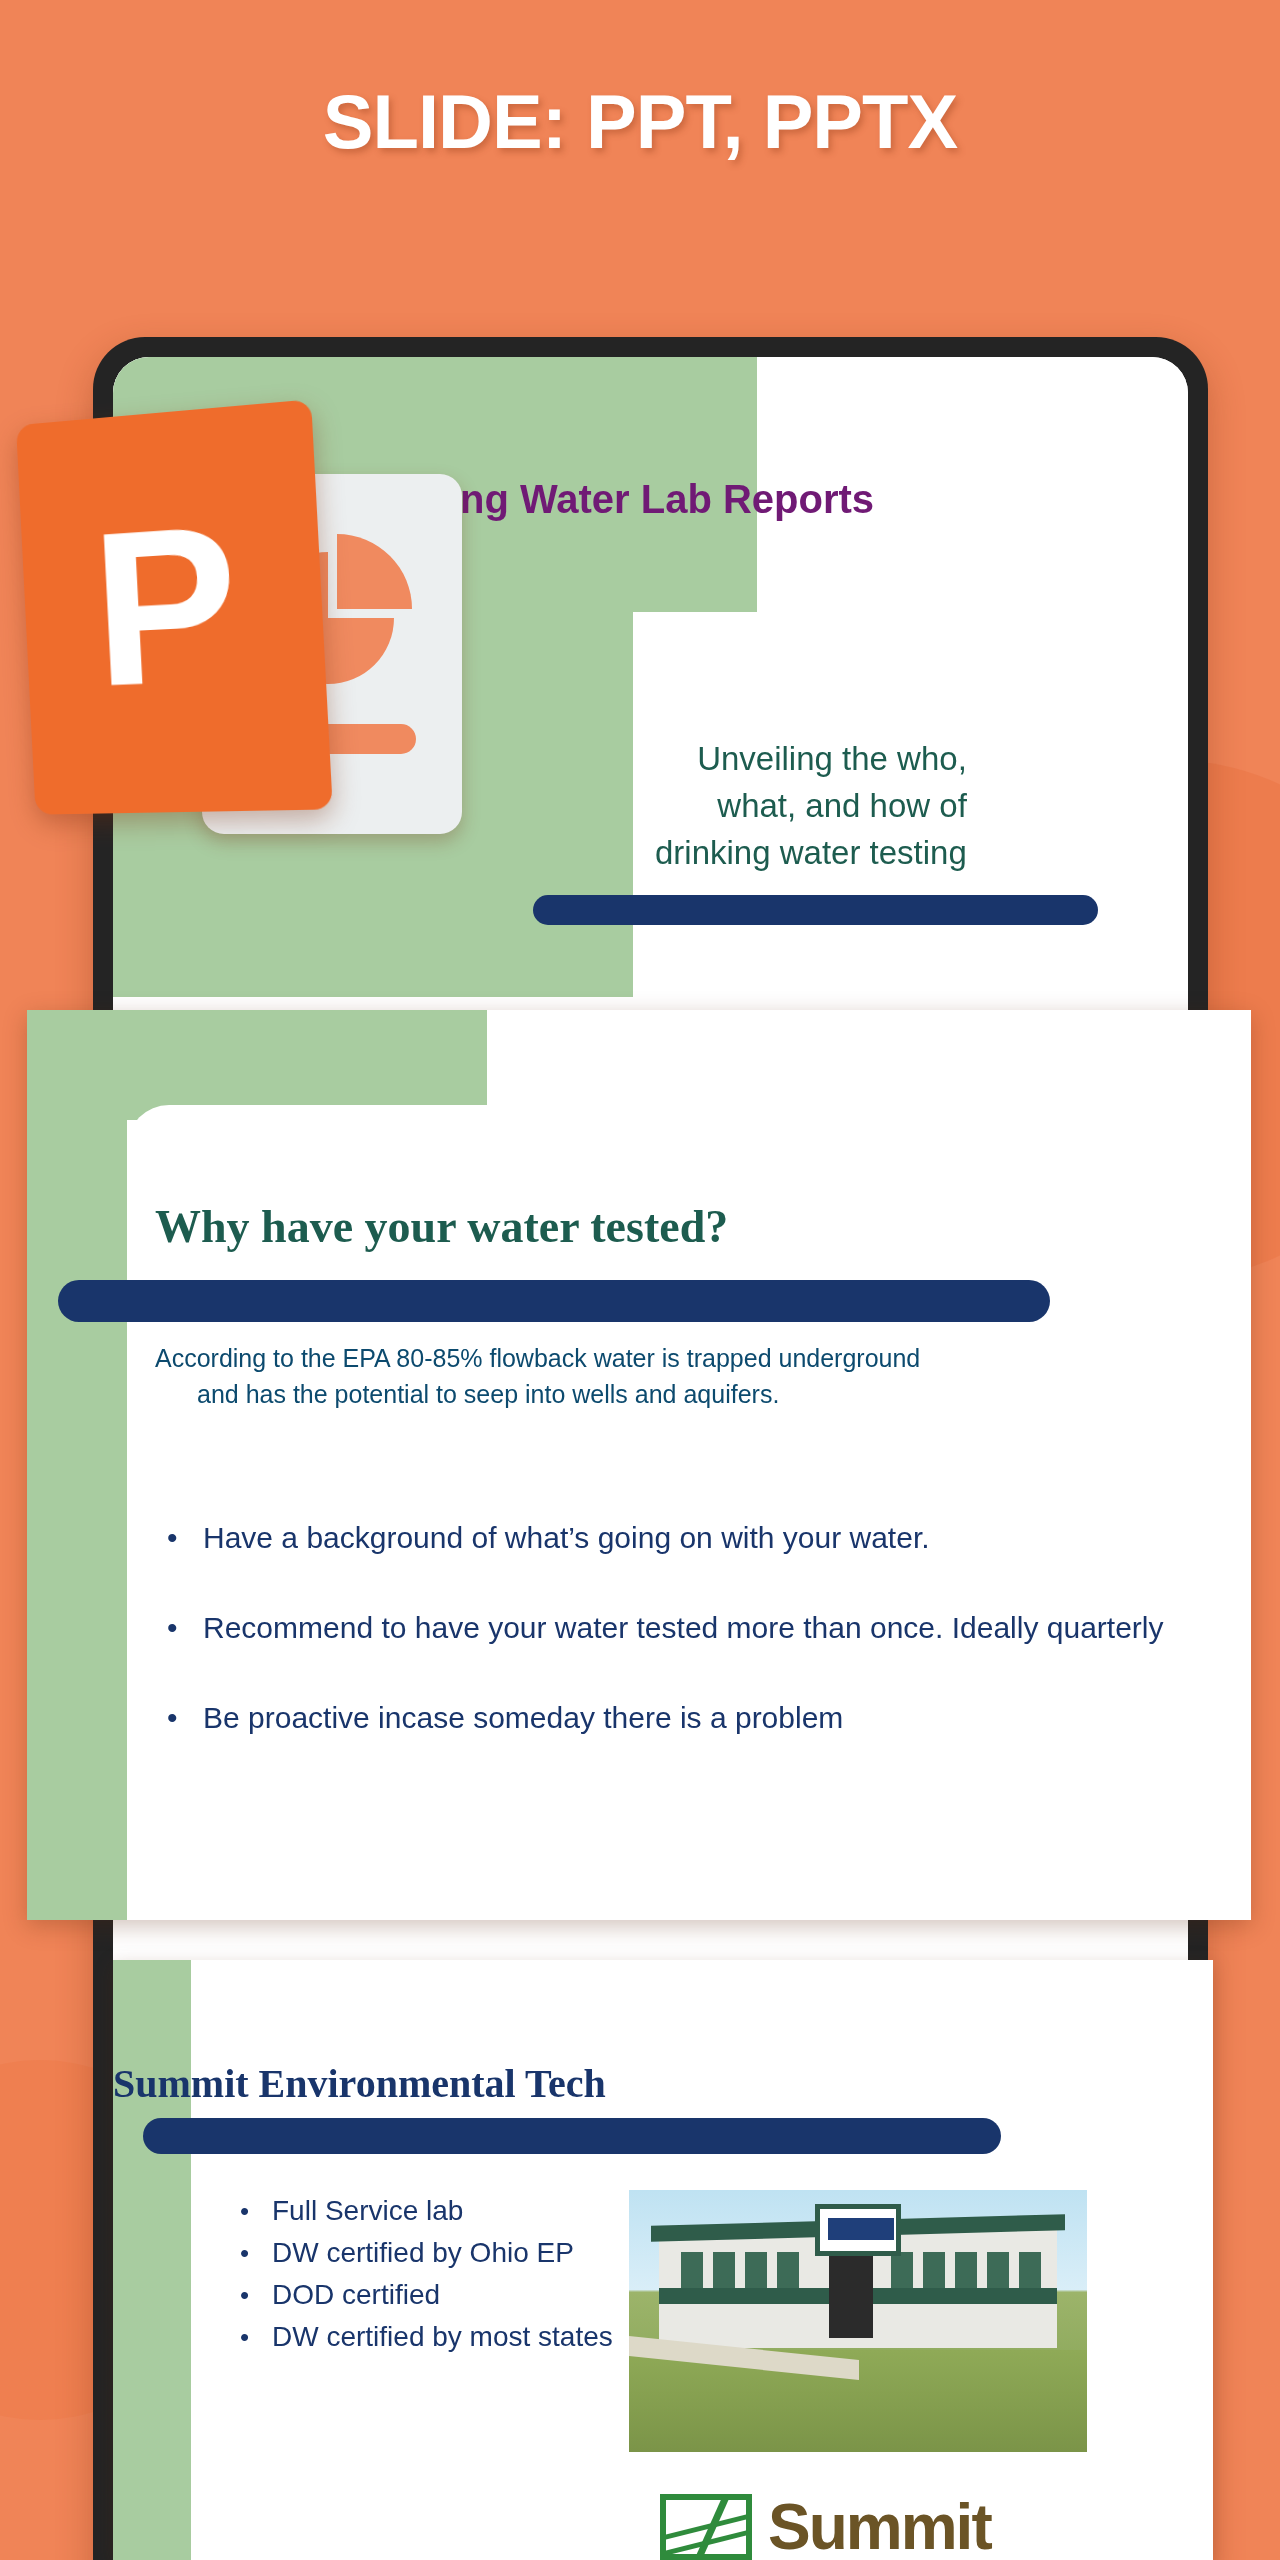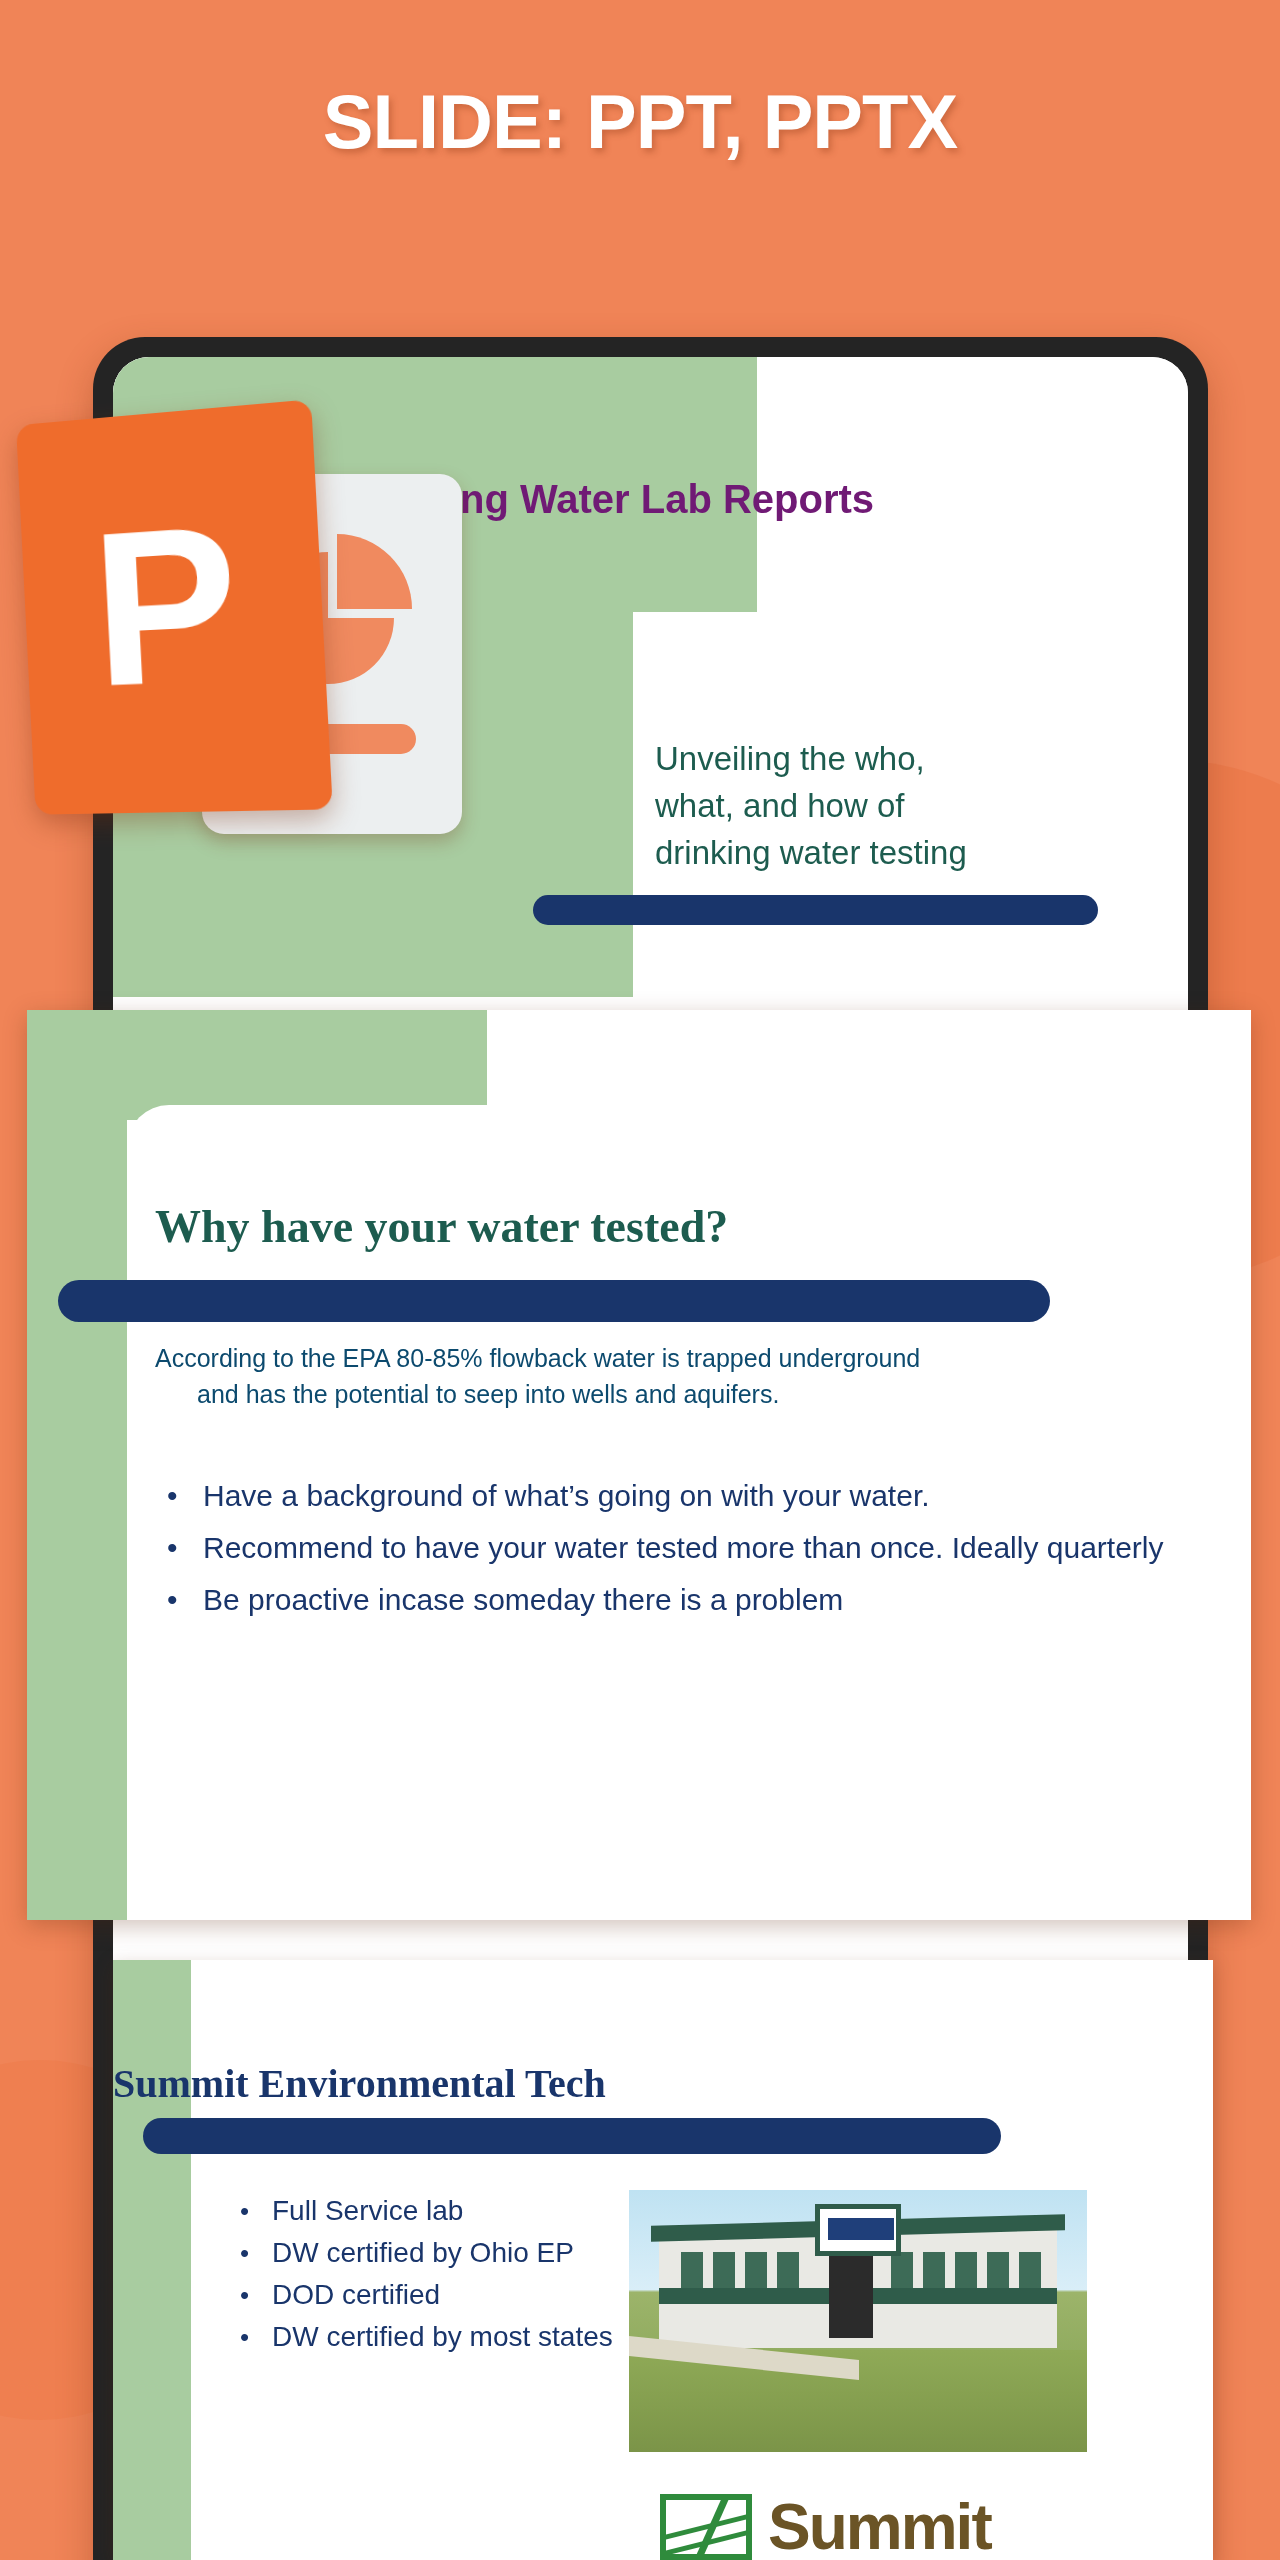--- a/index.html
+++ b/index.html
@@ -59,20 +59,21 @@
     position:absolute; left:460px; top:522px;
     font-size:40px; font-weight:bold; color:#701a75;
     white-space:nowrap;
     transform:translateY(-100%);
     font-family:"Liberation Sans", sans-serif;
   }
   .s1-sub{
     position:absolute; left:655px; top:735px;
     font-size:33px; line-height:47px; color:#1d5c4f;
     font-family:"Liberation Sans", sans-serif;
+    text-align:right;
   }
   .s1-bar{
     position:absolute; left:533px; top:895px;
     width:565px; height:30px; background:#19356b; border-radius:15px;
   }
 
   
   .slide2{
     position:absolute; left:27px; top:1010px;
     width:1224px; height:910px;
@@ -104,21 +105,21 @@
     font-family:"Liberation Sans", sans-serif;
   }
   .s2-lead .cont{ display:block; padding-left:42px; }
   .s2-list{
     position:absolute; left:155px; top:1472px;
     width:1060px;
     font-size:30px; line-height:48px; color:#19356b;
     list-style:none;
     font-family:"Liberation Sans", sans-serif;
   }
-  .s2-list li{ position:relative; padding-left:48px; margin-bottom:4px; }
+  .s2-list li{ position:relative; padding-left:48px; margin-bottom:4px;margin-top:42px; }
   .s2-list li::before{
     content:"•"; position:absolute; left:12px; top:0;
     font-size:30px; color:#19356b;
   }
 
   
   .slide3{
     position:absolute; left:113px; top:1960px;
     width:1100px; height:600px;
     background:#ffffff;

